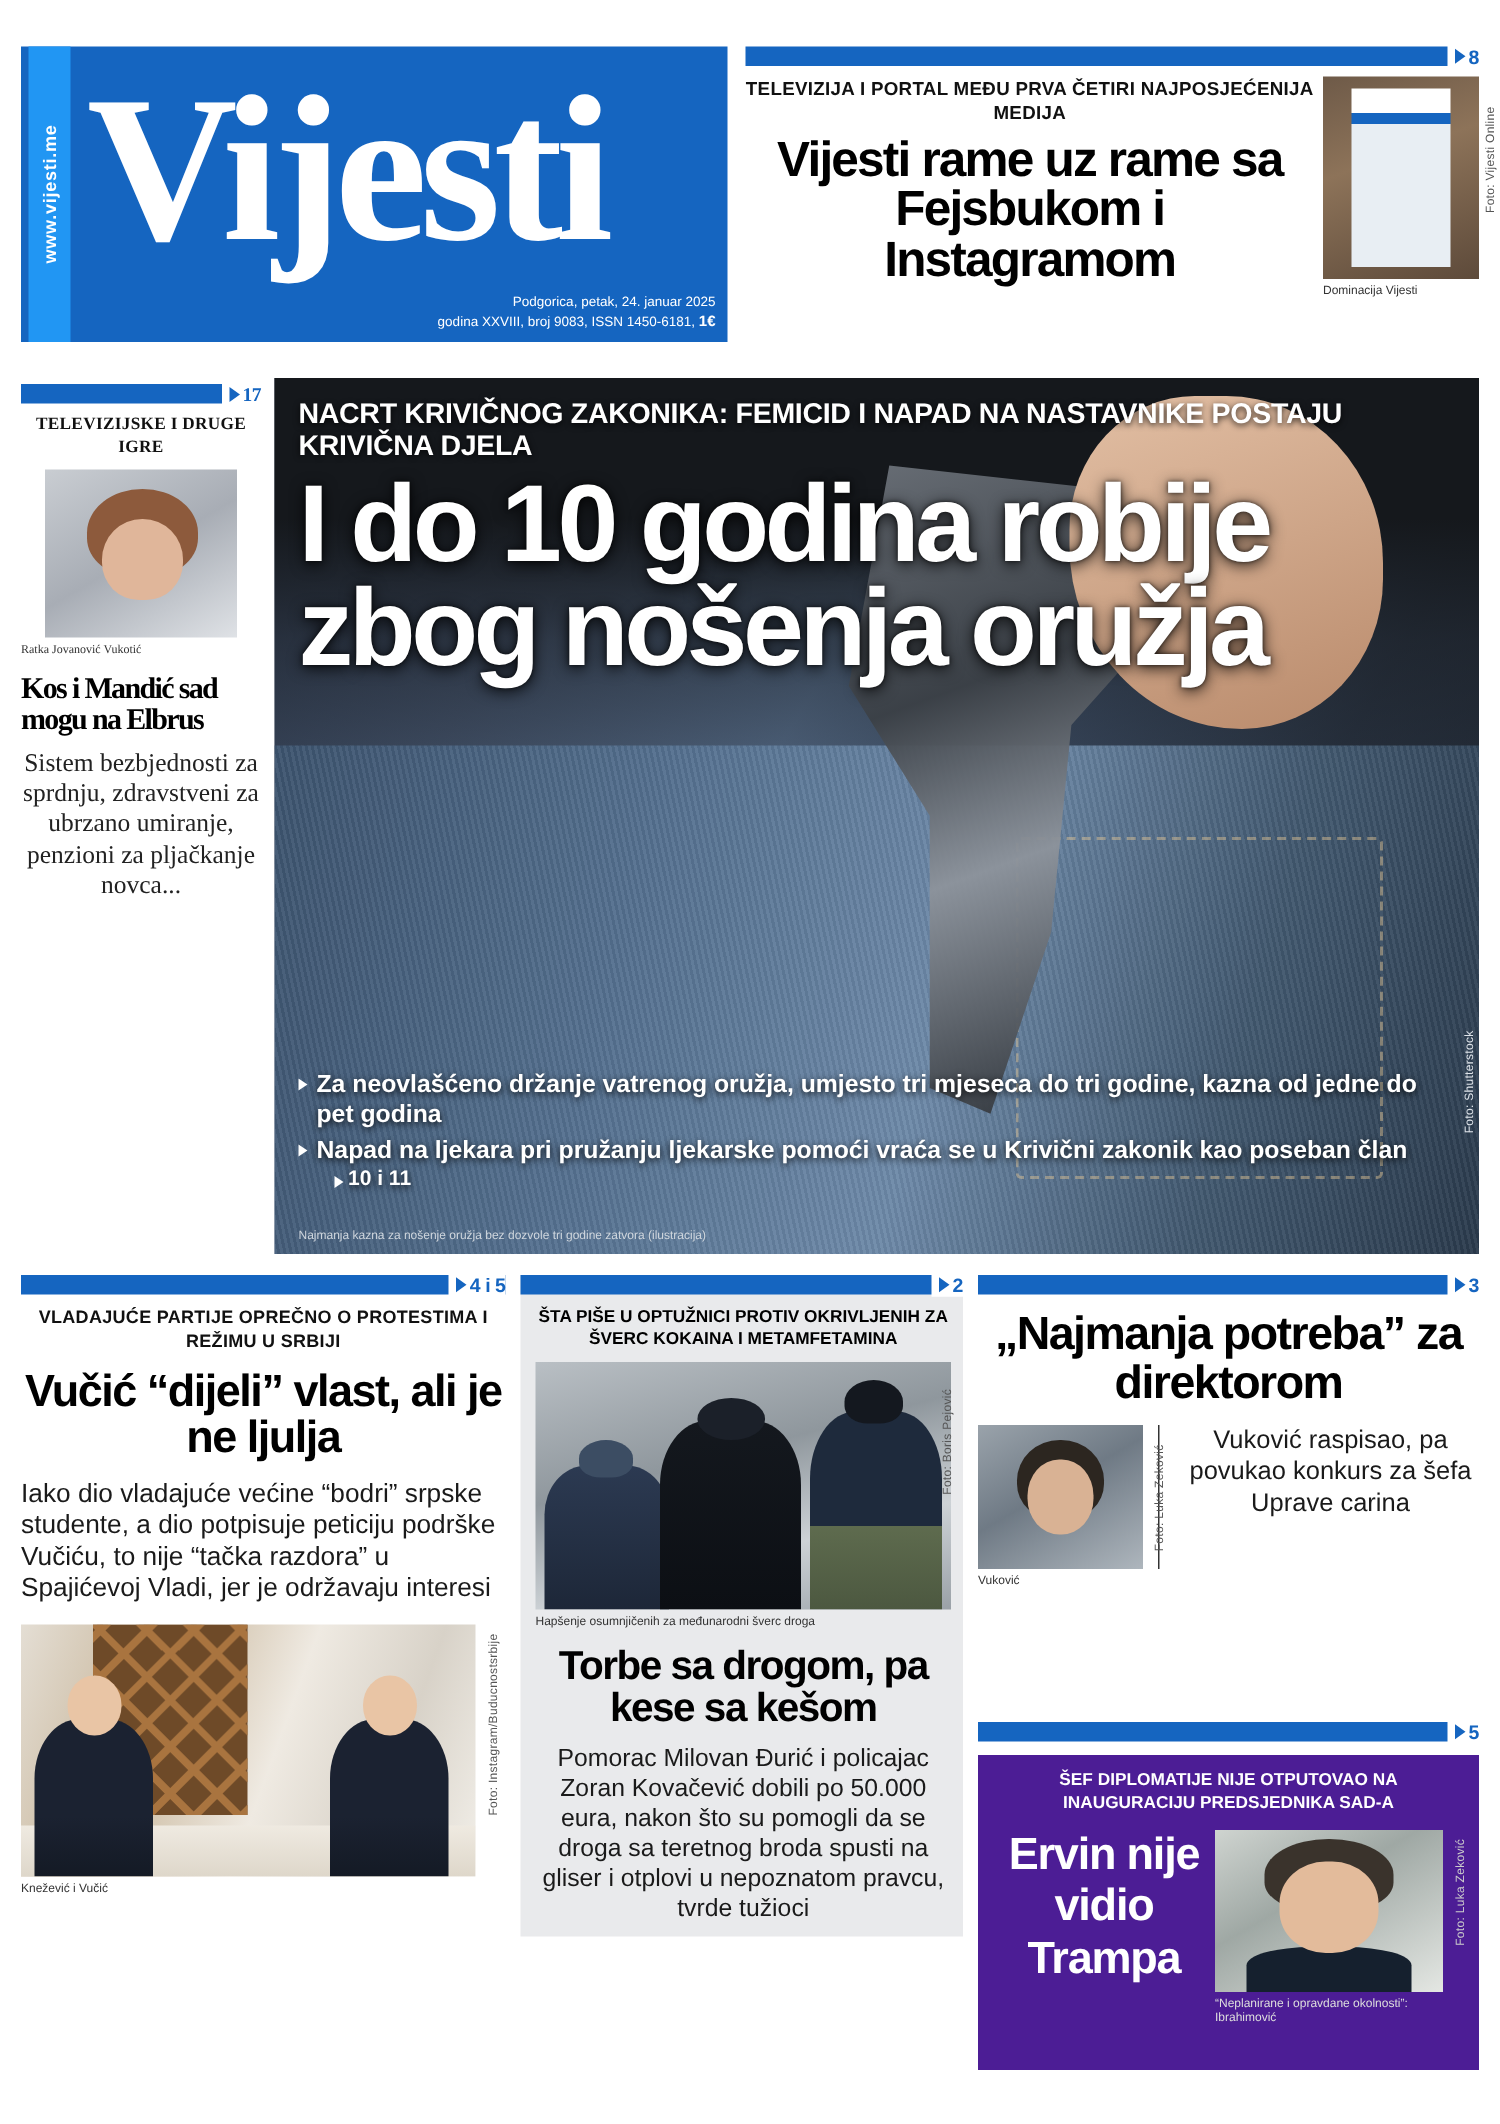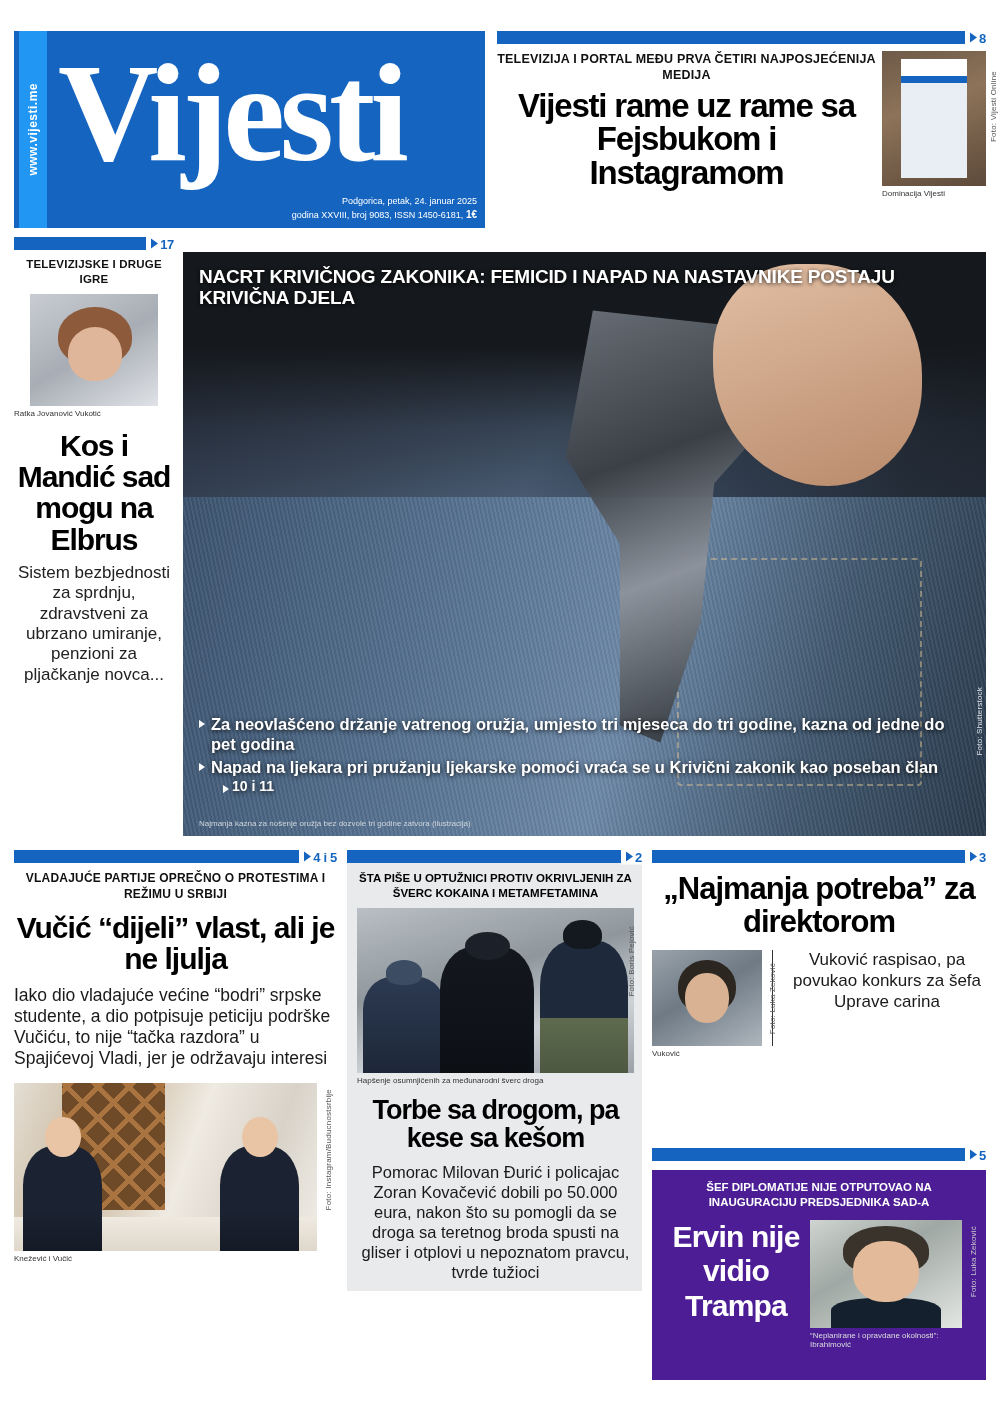--- a/index.html
+++ b/index.html
@@ -79,34 +79,34 @@
   .ph { background:#9fb4c4; position:relative; overflow:hidden; }
   .ph.phone { height:135px; background:linear-gradient(160deg,#6e5a48 0%,#8d7359 40%,#5d4a3a 100%); }
   .ph.phone:after{
     content:""; position:absolute; left:18%; top:6%; width:64%; height:88%;
     background:linear-gradient(#fff 0 14%, #1565c0 14% 20%, #e8eef3 20% 100%);
   }
   .teaser-cap { font-size:8px; color:#333; margin-top:3px; }
   .teaser-credit { position:absolute; right:-12px; top:20px; }
 
   
-  .sidecol { position:absolute; left:14px; top:237px; width:160px; }
+  .sidecol { position:absolute; left:14px; top:256px; width:160px;font-family:Liberation Serif, serif; }
   .sidecol .kicker { margin-top:7px; font-size:11.5px; }
   .side-photo { width:128px; height:112px; margin:7px auto 0;
     background:linear-gradient(150deg,#c9cdd2 0%,#a8adb5 50%,#dfe2e6 100%); position:relative; overflow:hidden; }
   .side-photo:before{
     content:""; position:absolute; left:22%; top:12%; width:58%; height:52%;
     border-radius:50% 50% 45% 45%; background:#8d5a3c;
   }
   .side-photo:after{
     content:""; position:absolute; left:30%; top:30%; width:42%; height:48%;
     border-radius:50% 50% 46% 46%; background:#e0b69a;
   }
   .side-cap { margin-top:3px; }
-  .side-hl { font-size:30px; font-weight:bold; letter-spacing:-1.1px; line-height:1.04; text-align:center; margin-top:12px; }
+  .side-hl { font-size:20px; font-weight:bold; letter-spacing:-1.1px; line-height:1.04; text-align:left; margin-top:12px; }
   .side-lead { font-size:17px; line-height:1.2; text-align:center; margin-top:8px; color:#222; }
 
   
   .lead-story {
     position:absolute; left:183px; top:252px; width:803px; height:584px;
     overflow:hidden;
     background:
       linear-gradient(to bottom, #15181c 0%, #15181c 16%, rgba(26,30,36,0.55) 30%, rgba(40,48,60,0.2) 48%, rgba(0,0,0,0) 62%),
       linear-gradient(120deg,#2f3c52 0%, #46566f 22%, #5b7391 42%, #3d4e66 58%, #27313f 75%, #1b222c 100%);
   }
@@ -309,20 +309,21 @@
     <div class="side-lead">Sistem bezbjednosti za sprdnju, zdravstveni za ubrzano umiranje, penzioni za pljačkanje novca...</div>
   </div>
 
   <div class="lead-story">
     <div class="jeans"></div>
     <div class="gun"></div>
     <div class="hand"></div>
 
     <div class="ls-inner">
       <div class="ls-kicker">NACRT KRIVIČNOG ZAKONIKA: FEMICID I NAPAD NA NASTAVNIKE POSTAJU KRIVIČNA DJELA</div>
+      <div class="ls-hl">I do 10 godina robije zbog nošenja oružja</div>
     </div>
 
     <div class="ls-bullets">
       <div class="ls-b">
         <span class="tri-w"></span>
         <span>Za neovlašćeno držanje vatrenog oružja, umjesto tri mjeseca do tri godine, kazna od jedne do pet godina</span>
       </div>
       <div class="ls-b">
         <span class="tri-w"></span>
         <span>

